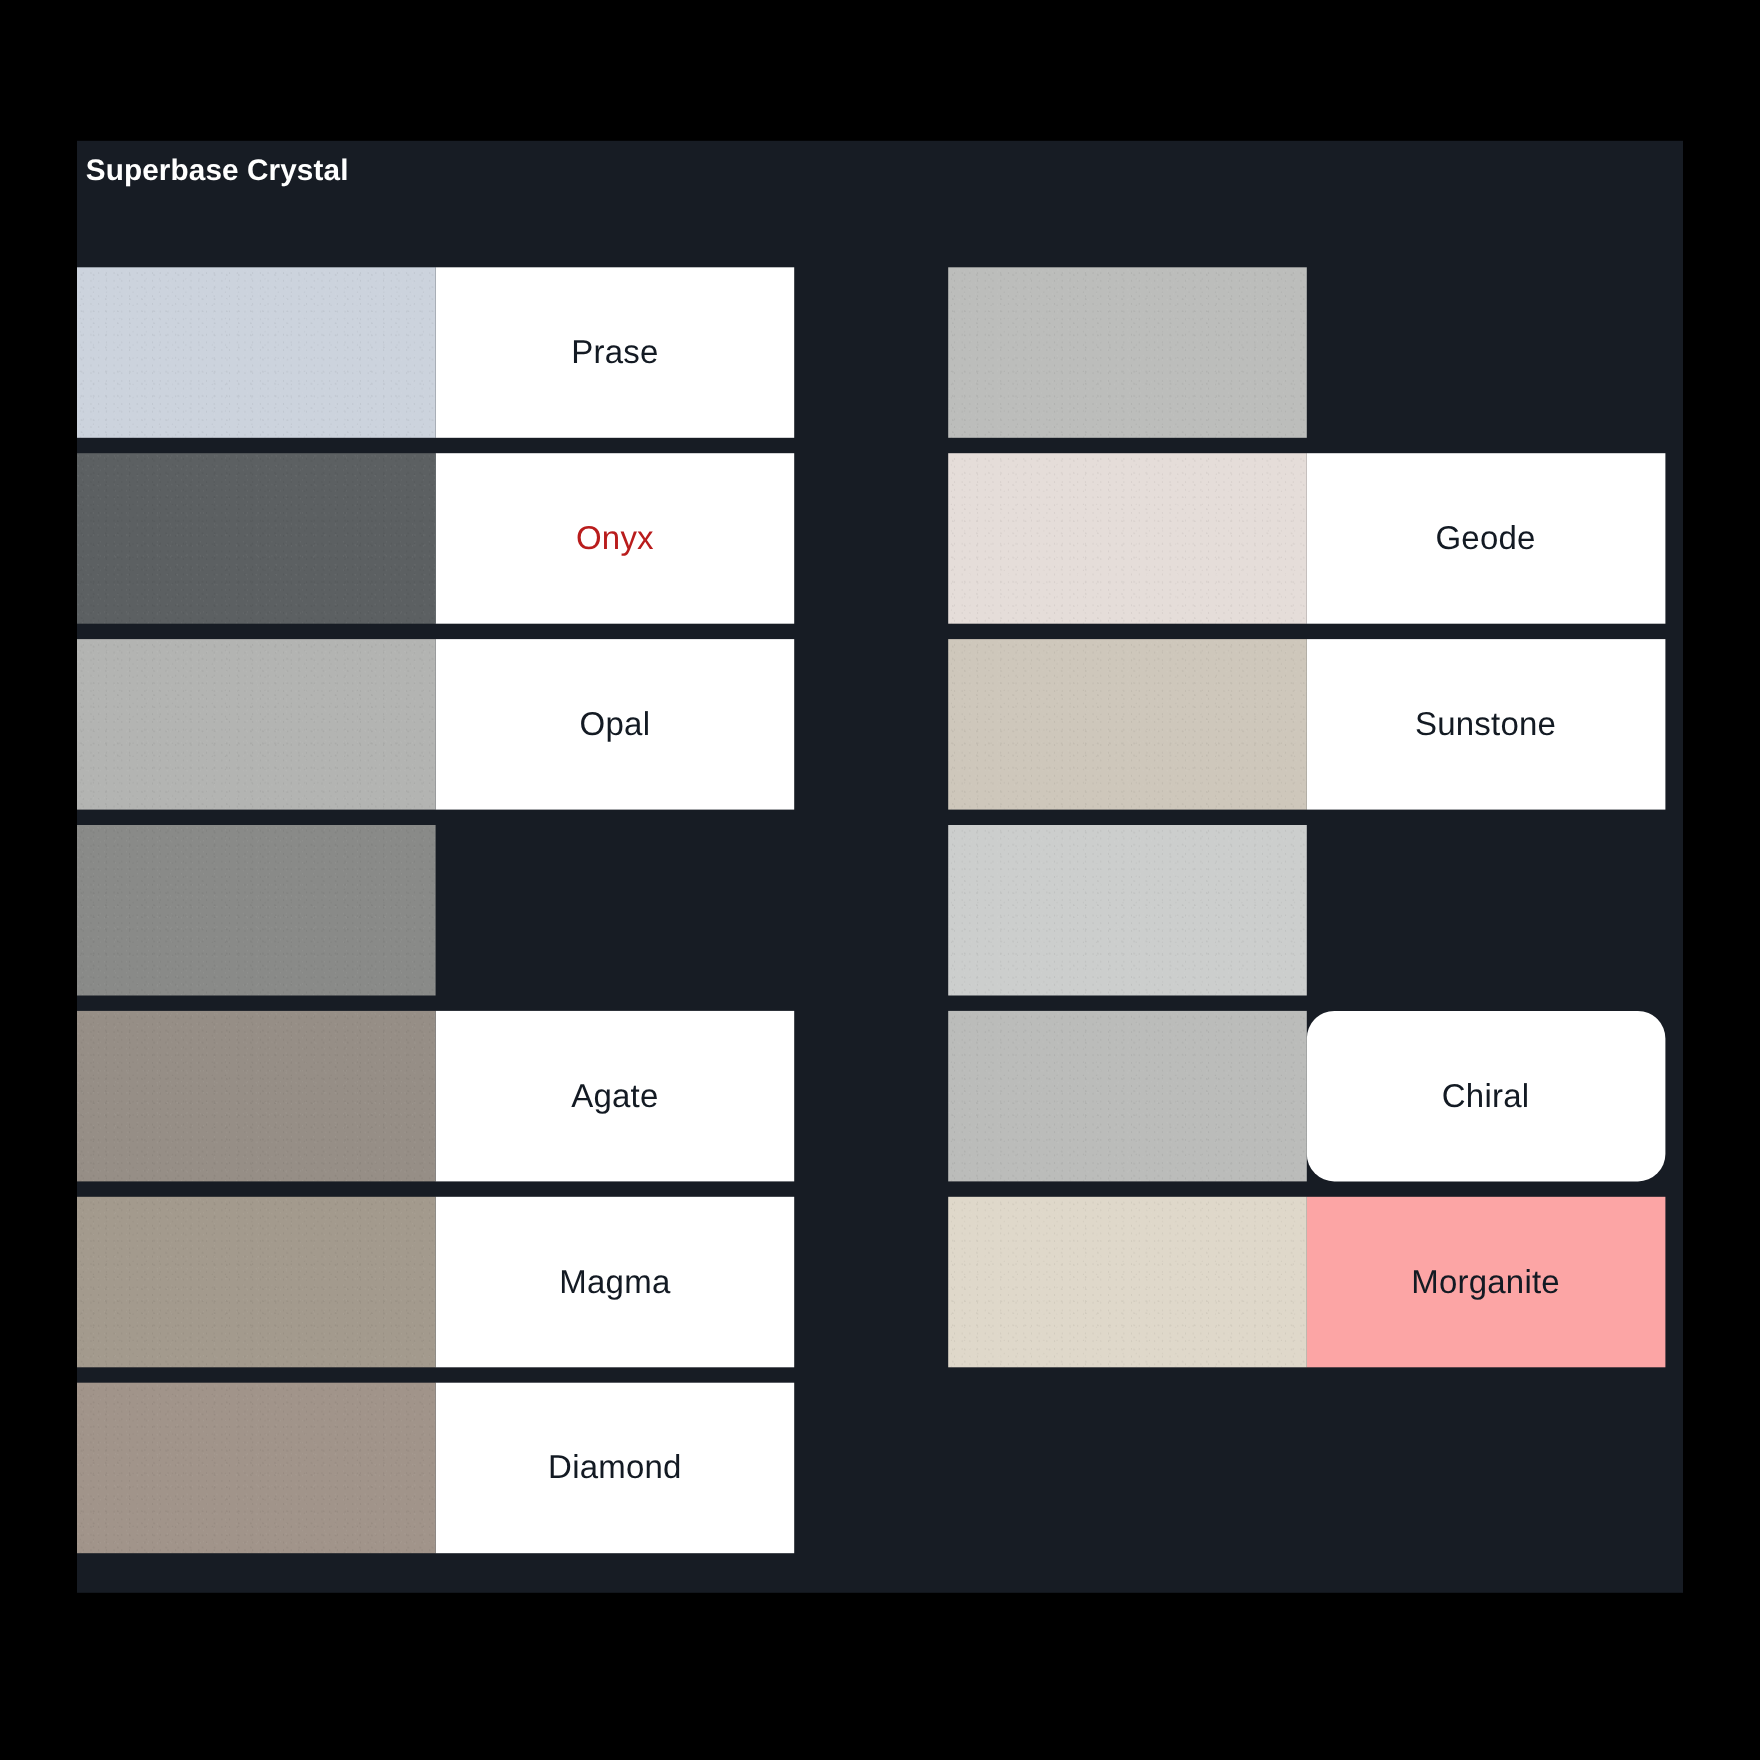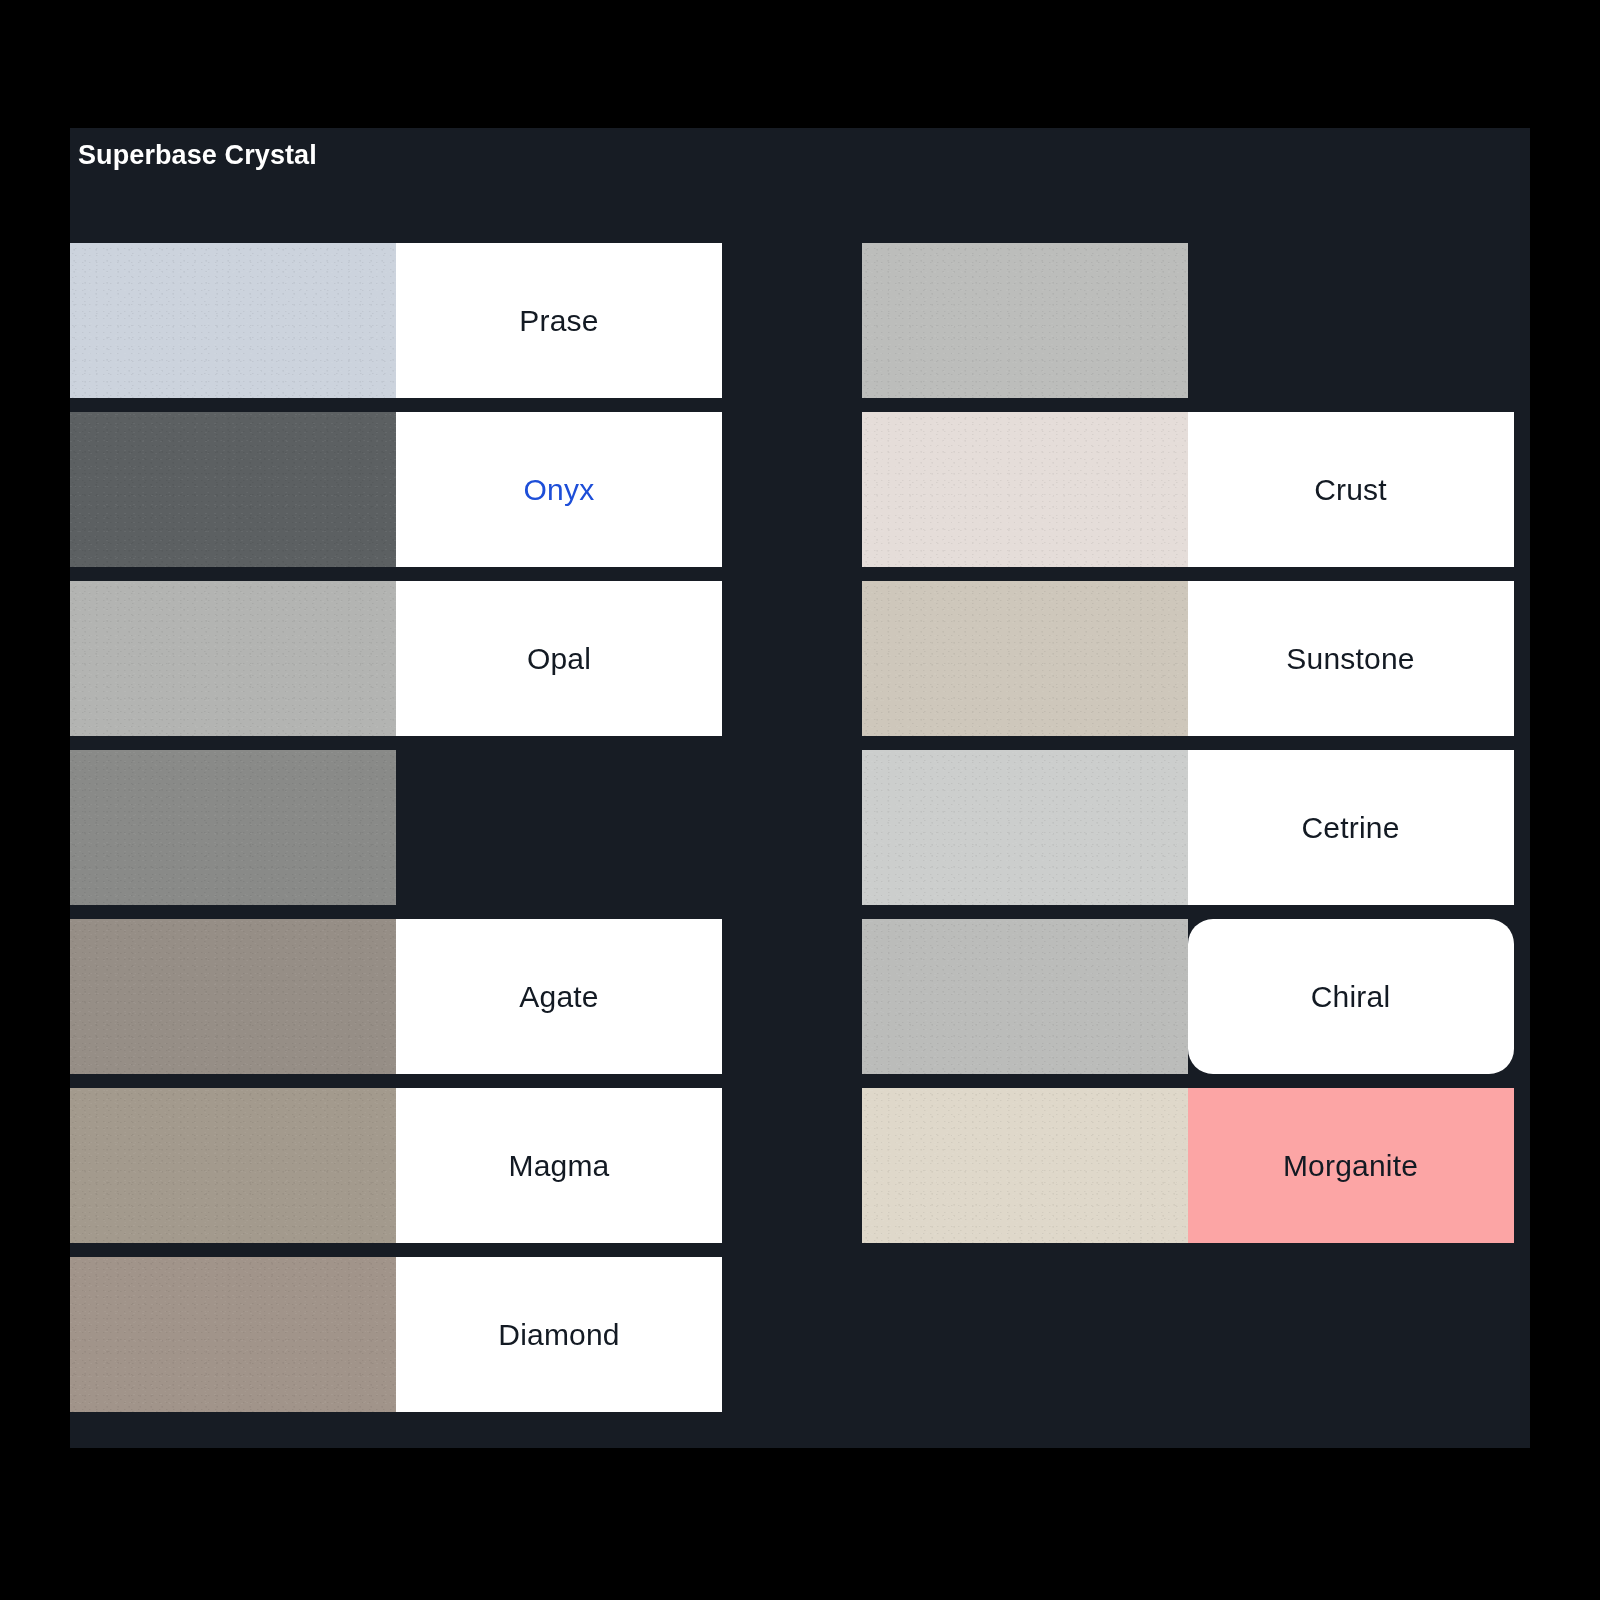--- a/index.html
+++ b/index.html
@@ -104,21 +104,21 @@
     <div class="swatch-column">
         <div class="swatch-row">
           <div class="swatch-chip" style="background: rgb(204, 211, 221);"></div>
           <div class="swatch-label" style="background: rgb(255, 255, 255);">
             <span class="swatch-label-text" style="color: rgb(19, 26, 35);">Prase</span>
           </div>
         </div>
         <div class="swatch-row">
           <div class="swatch-chip" style="background: rgb(92, 96, 98);"></div>
           <div class="swatch-label" style="background: rgb(255, 255, 255);">
-            <span class="swatch-label-text" style="color: #1d4ed8;">Onyx</span>
+            <span class="swatch-label-text" style="color: #b91c1c;">Onyx</span>
           </div>
         </div>
         <div class="swatch-row">
           <div class="swatch-chip" style="background: rgb(179, 180, 178);"></div>
           <div class="swatch-label" style="background: rgb(255, 255, 255);">
             <span class="swatch-label-text" style="color: rgb(19, 26, 35);">Opal</span>
           </div>
         </div>
         <div class="swatch-row">
           <div class="swatch-chip" style="background: rgb(137, 138, 136);"></div>
@@ -143,34 +143,31 @@
         </div>
       </div>
     <div class="column-gap"></div>
     <div class="swatch-column">
         <div class="swatch-row">
           <div class="swatch-chip" style="background: rgb(188, 189, 187);"></div>
         </div>
         <div class="swatch-row">
           <div class="swatch-chip" style="background: rgb(229, 221, 217);"></div>
           <div class="swatch-label" style="background: rgb(255, 255, 255);">
-            <span class="swatch-label-text" style="color: rgb(19, 26, 35);">Crust</span>
+            <span class="swatch-label-text" style="color: rgb(19, 26, 35);">Geode</span>
           </div>
         </div>
         <div class="swatch-row">
           <div class="swatch-chip" style="background: rgb(206, 199, 187);"></div>
           <div class="swatch-label" style="background: rgb(255, 255, 255);">
             <span class="swatch-label-text" style="color: rgb(19, 26, 35);">Sunstone</span>
           </div>
         </div>
         <div class="swatch-row">
           <div class="swatch-chip" style="background: rgb(204, 206, 205);"></div>
-          <div class="swatch-label" style="background: rgb(255, 255, 255);">
-            <span class="swatch-label-text" style="color: rgb(19, 26, 35);">Cetrine</span>
-          </div>
         </div>
         <div class="swatch-row">
           <div class="swatch-chip" style="background: rgb(187, 188, 186);"></div>
           <div class="swatch-label" style="background: rgb(255, 255, 255); border-radius: 25px;">
             <span class="swatch-label-text" style="color: rgb(19, 26, 35);">Chiral</span>
           </div>
         </div>
         <div class="swatch-row">
           <div class="swatch-chip" style="background: rgb(223, 216, 202);"></div>
           <div class="swatch-label" style="background: #fca5a5;">

